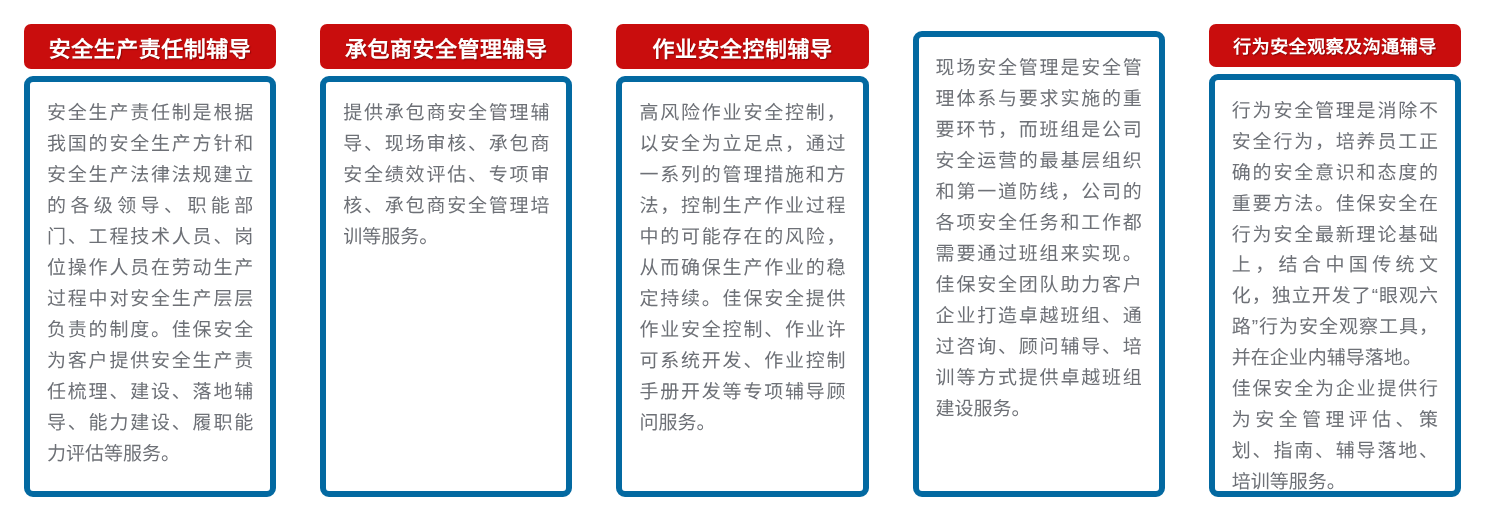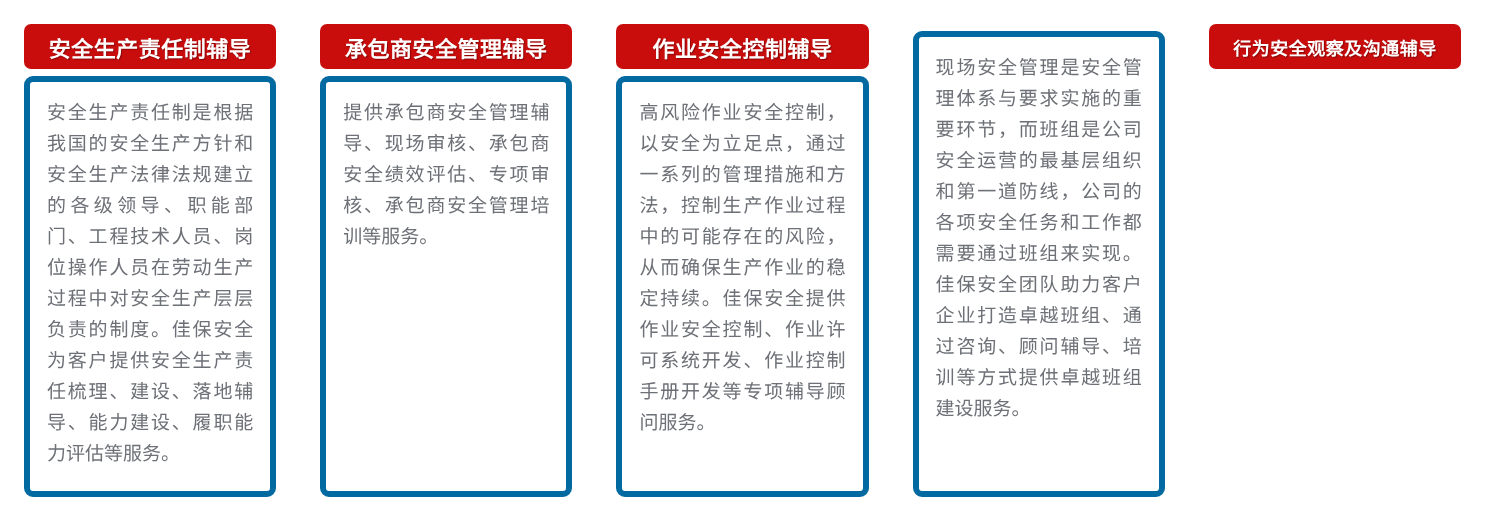--- a/index.html
+++ b/index.html
@@ -106,15 +106,19 @@
   </div>
 
   <div class="card">
     <div class="card-body">
       <p class="card-text">现场安全管理是安全管理体系与要求实施的重要环节，而班组是公司安全运营的最基层组织和第一道防线，公司的各项安全任务和工作都需要通过班组来实现。佳保安全团队助力客户企业打造卓越班组、通过咨询、顾问辅导、培训等方式提供卓越班组建设服务。</p>
     </div>
   </div>
 
   <div class="card card--wide">
     <div class="card-header">行为安全观察及沟通辅导</div>
+    <div class="card-body">
+      <p class="card-text">行为安全管理是消除不安全行为，培养员工正确的安全意识和态度的重要方法。佳保安全在行为安全最新理论基础上，结合中国传统文化，独立开发了“眼观六路”行为安全观察工具，并在企业内辅导落地。
+佳保安全为企业提供行为安全管理评估、策划、指南、辅导落地、培训等服务。</p>
+    </div>
   </div>
 
 </div>
 
 </body></html>

